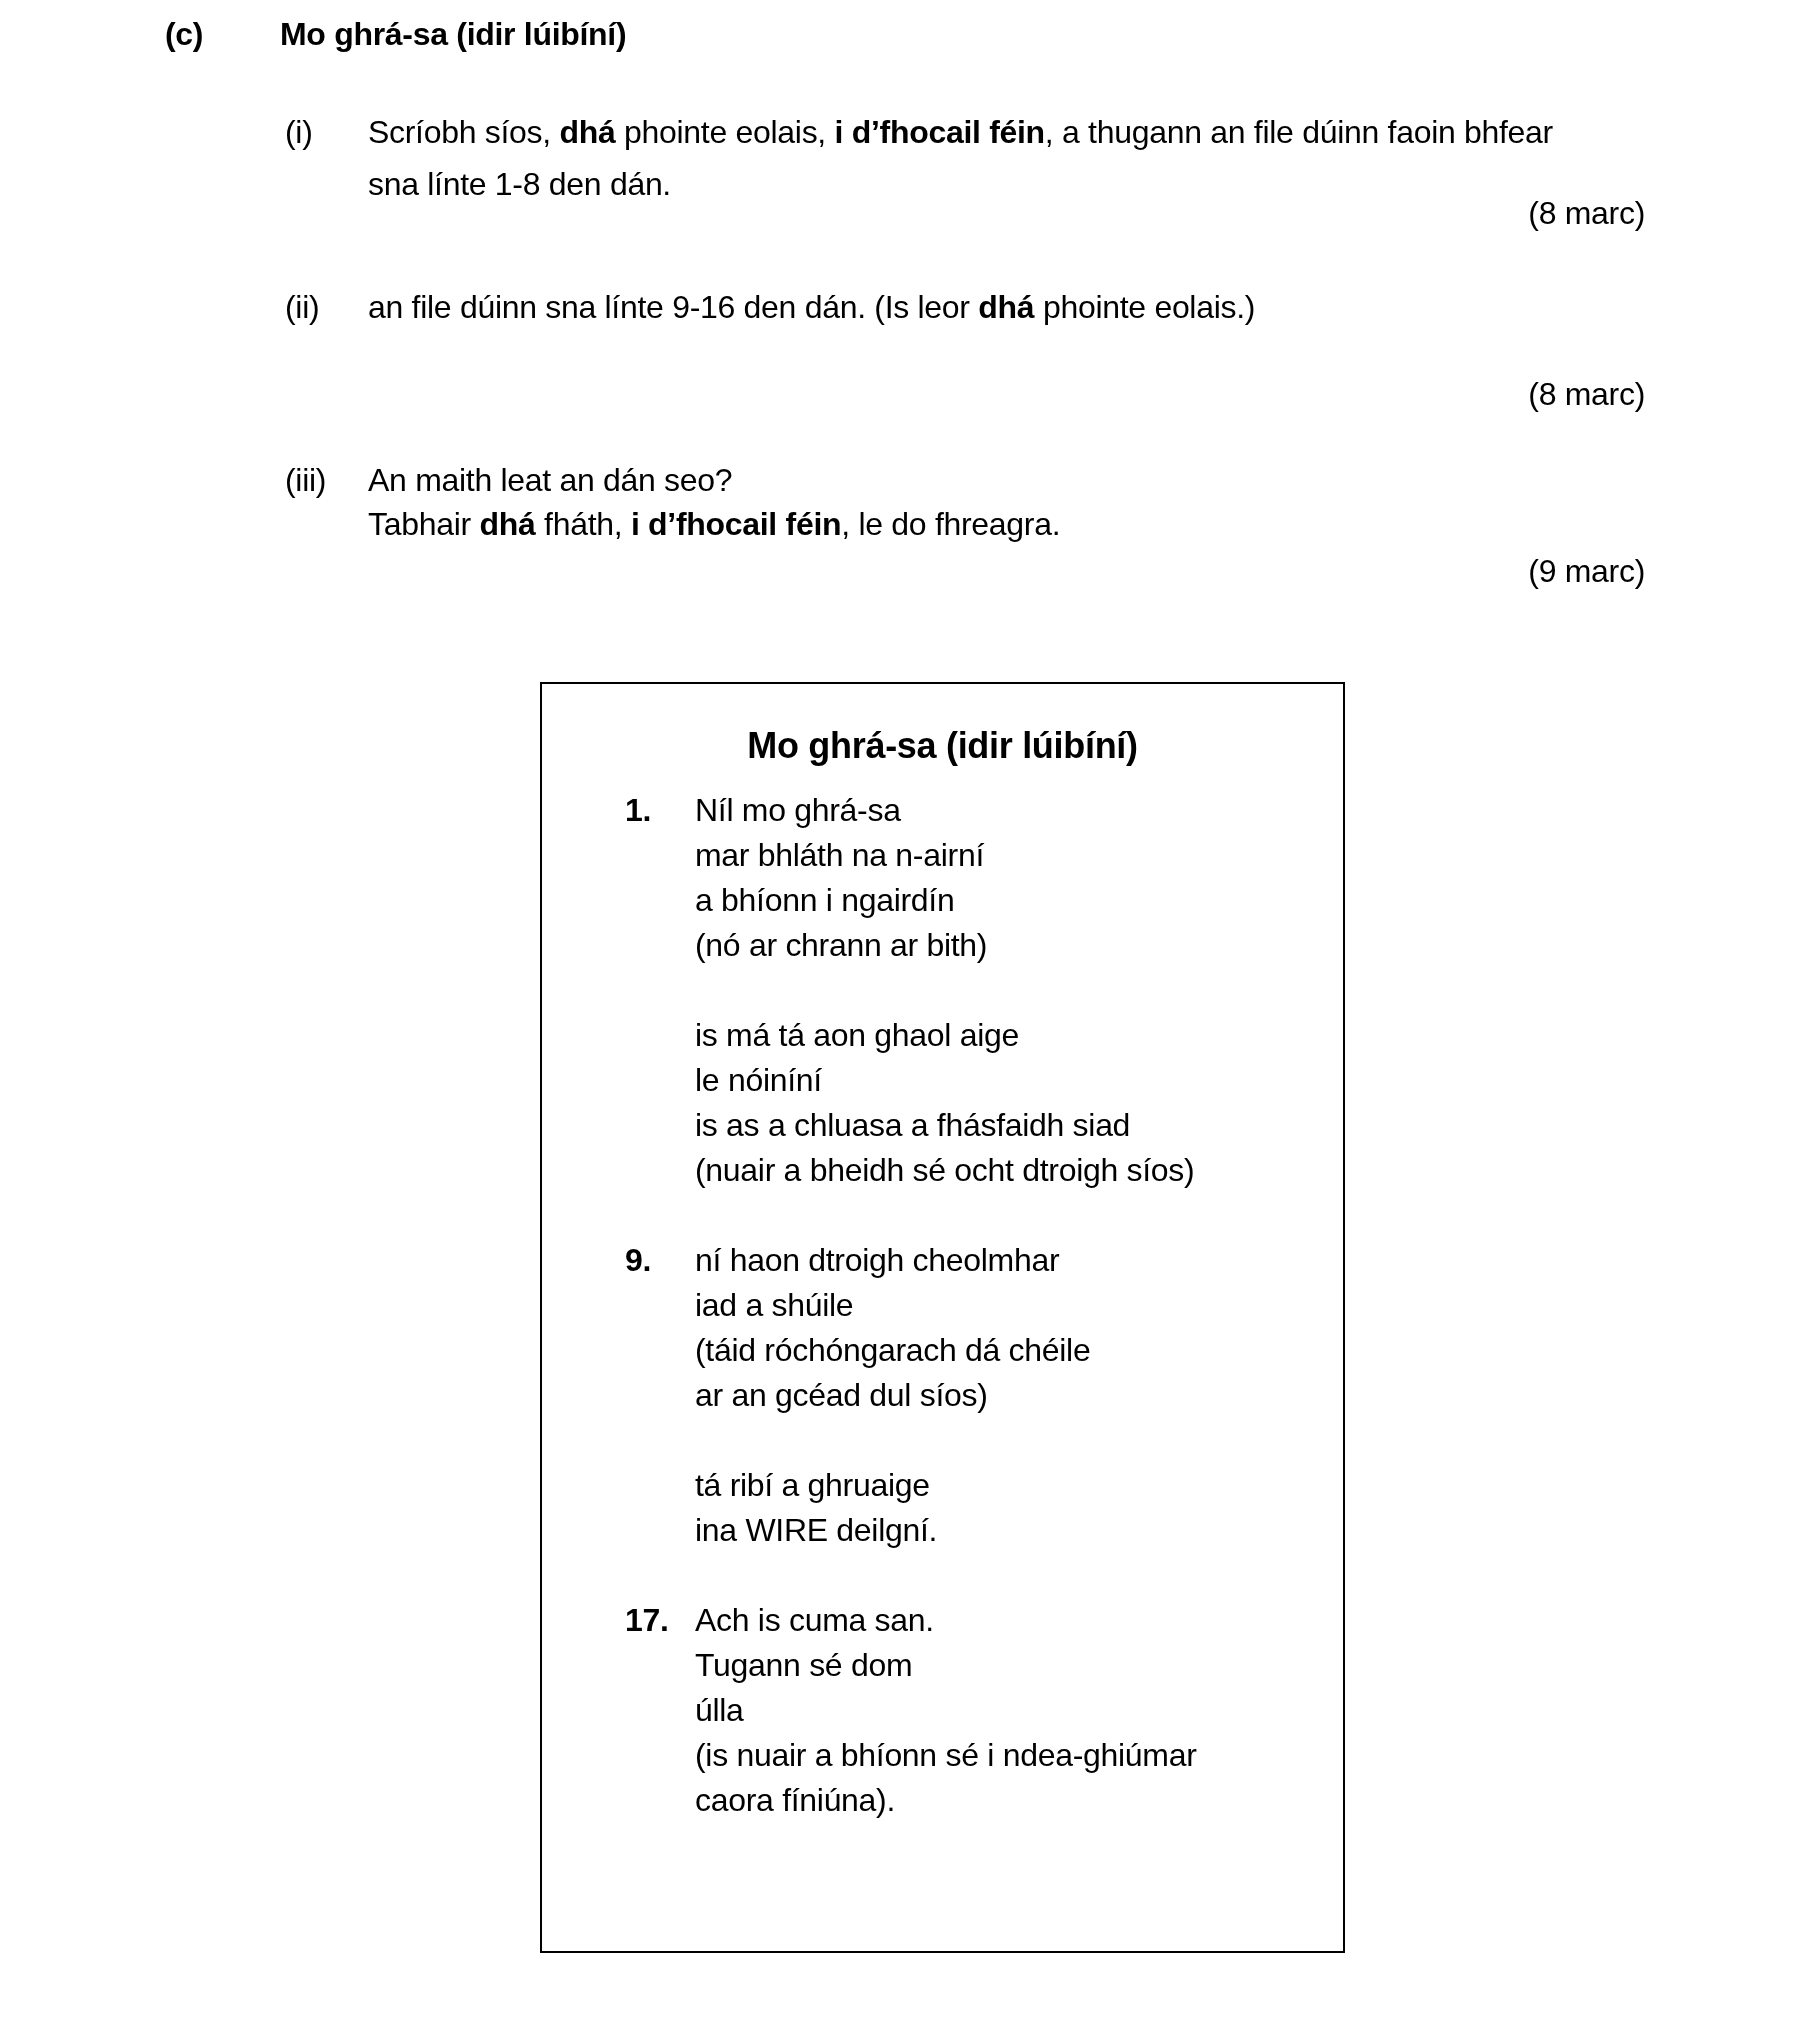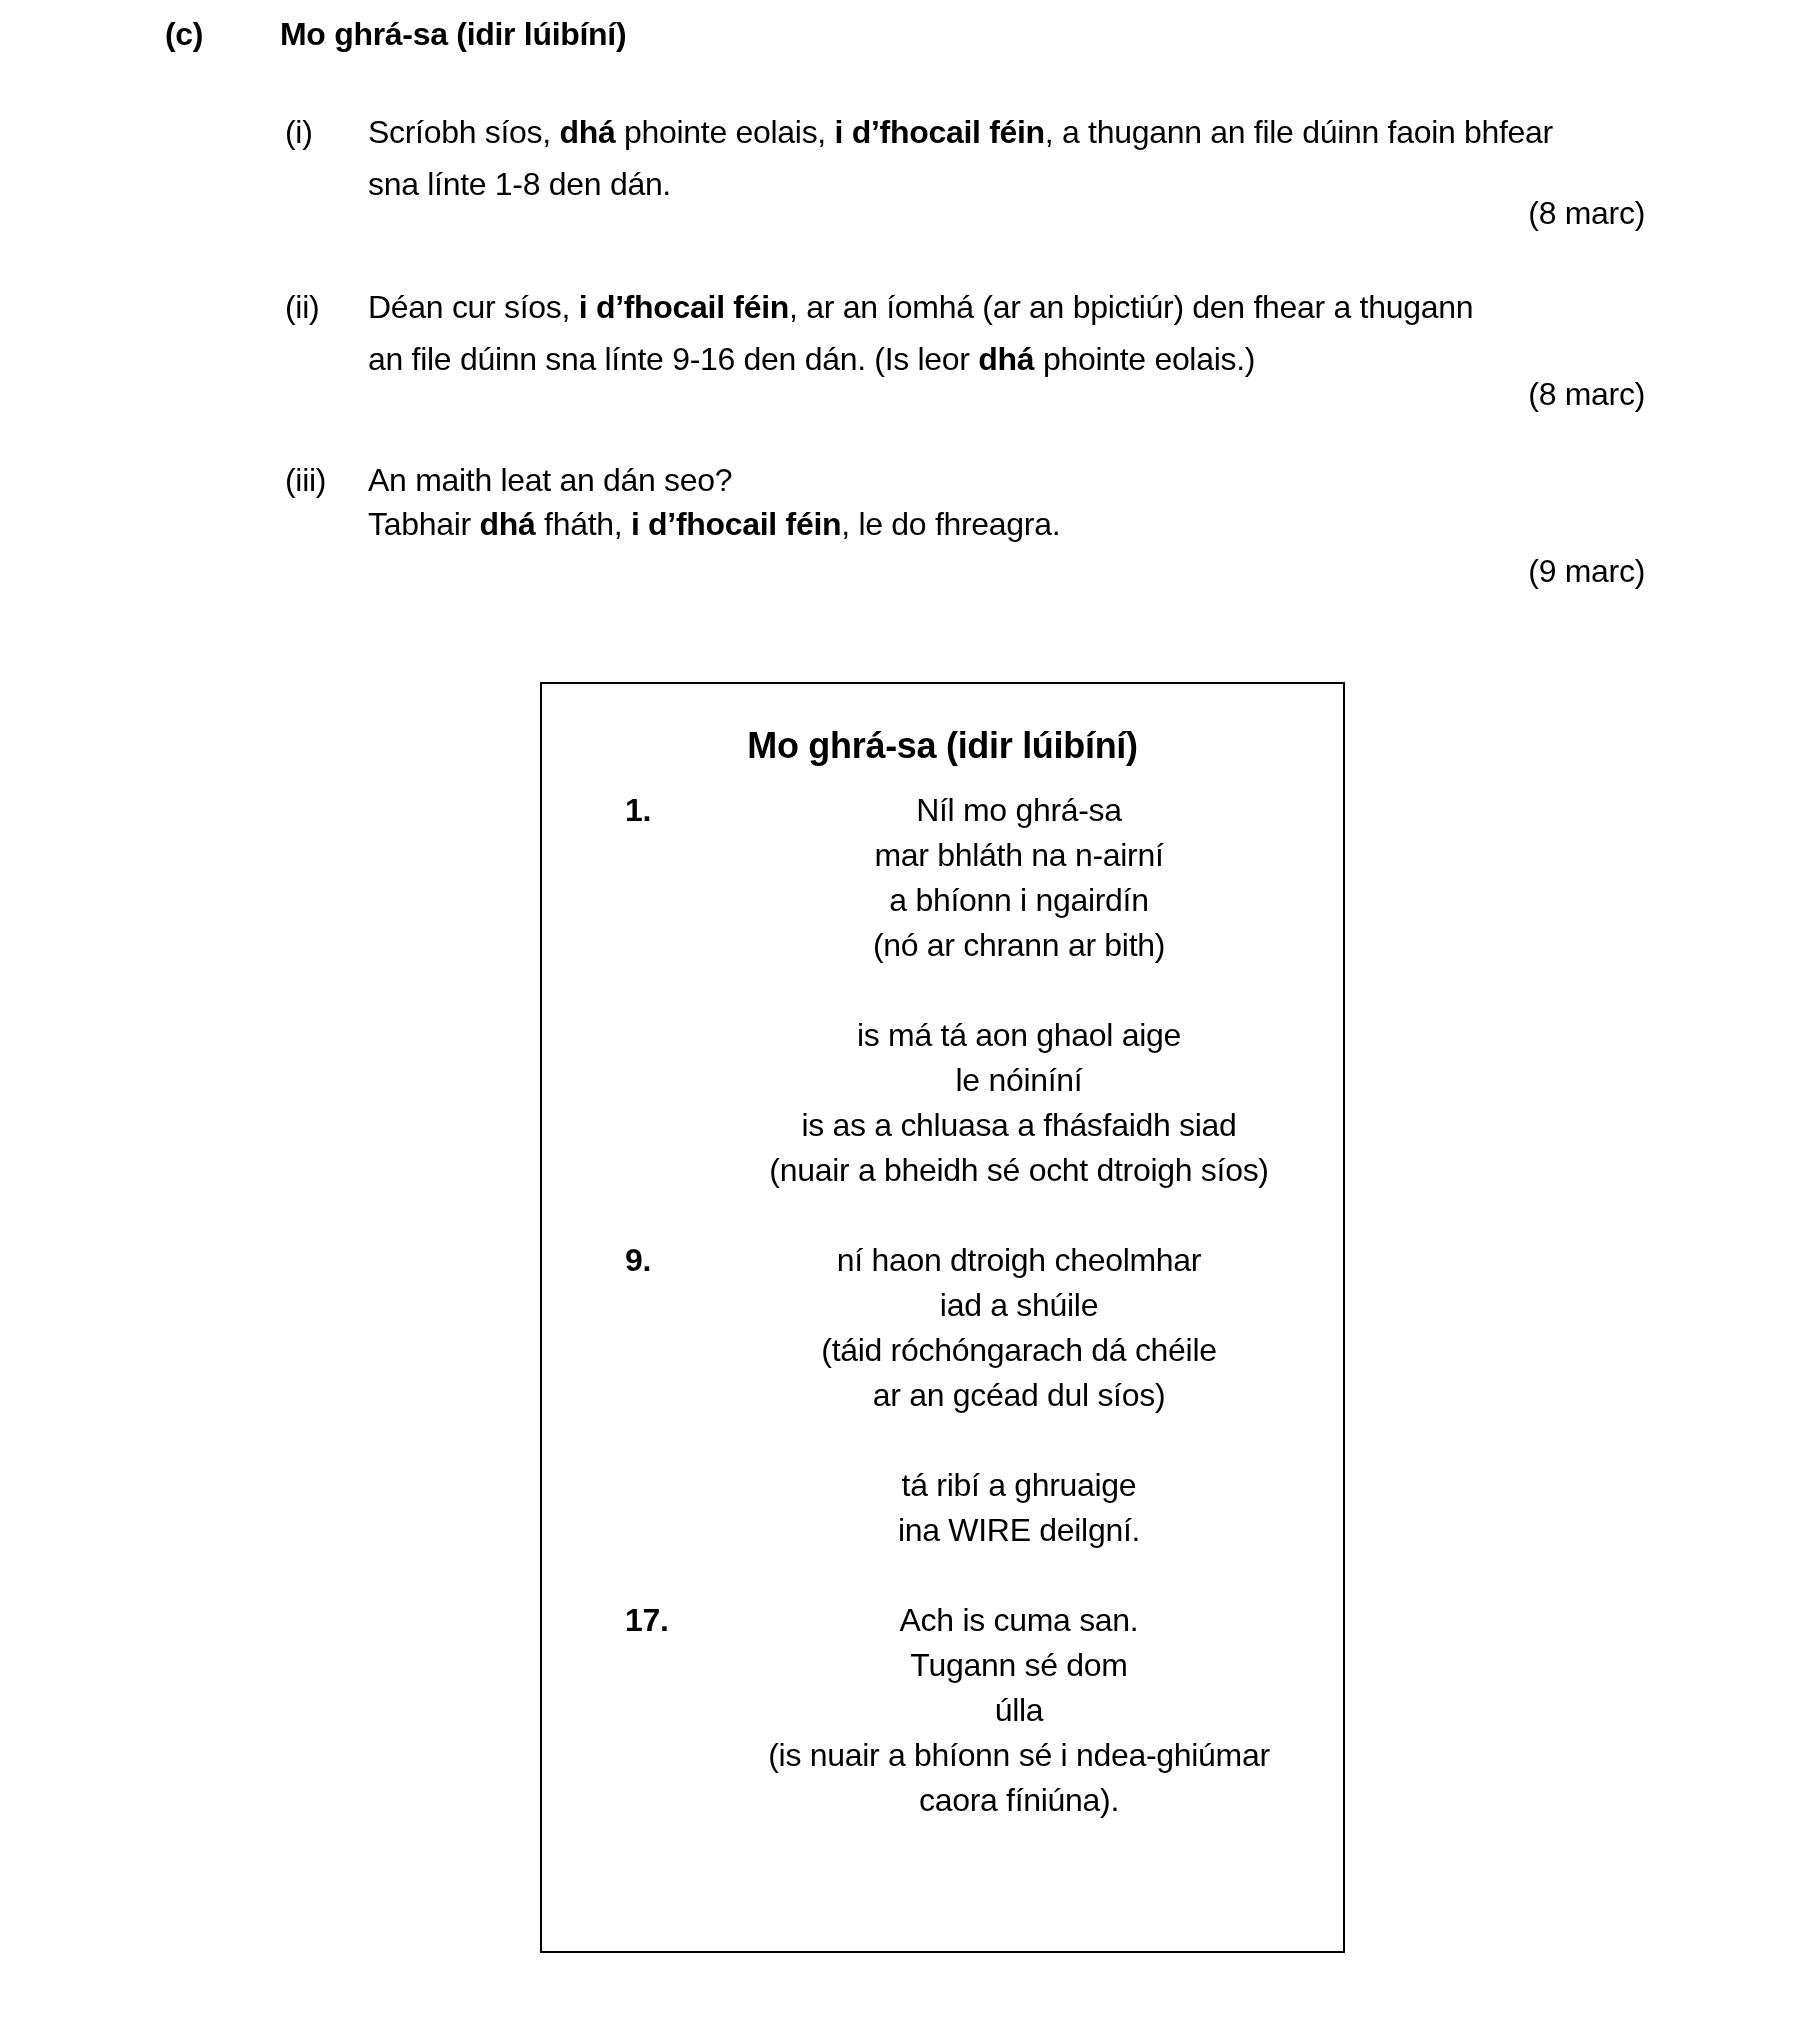--- a/index.html
+++ b/index.html
@@ -99,21 +99,20 @@
     position: absolute;
     left: 0;
     top: 0;
     font-weight: 700;
     line-height: 45px;
   }
   .poem-line {
     line-height: 45px;
     white-space: nowrap;
     min-height: 45px;
-    text-align: center;
   }
 </style>
 </head>
 <body>
 
 <div class="page">
 
   <span class="head-label">(c)</span>
   <span class="head-title">Mo ghrá-sa (idir lúibíní)</span>
 
@@ -122,21 +121,20 @@
     <div class="q-text">
       <div class="q-line"><span class="seg">Scríobh síos, </span><span class="seg b">dhá</span><span class="seg"> phointe eolais, </span><span class="seg b">i d’fhocail féin</span><span class="seg">, a thugann an file dúinn faoin bhfear</span></div>
       <div class="q-line"><span class="seg">sna línte 1-8 den dán.</span></div>
     </div>
   </div>
   <div class="marks" style="top:187px">(8 marc)</div>
 
   <div class="q" style="top:281px">
     <span class="q-label">(ii)</span>
     <div class="q-text">
-      <div class="q-line"><span class="seg">Déan cur síos, </span><span class="seg b">i d’fhocail féin</span><span class="seg">, ar an íomhá (ar an bpictiúr) den fhear a thugann</span></div>
       <div class="q-line"><span class="seg">an file dúinn sna línte 9-16 den dán. (Is leor </span><span class="seg b">dhá</span><span class="seg"> phointe eolais.)</span></div>
     </div>
   </div>
   <div class="marks" style="top:368px">(8 marc)</div>
 
   <div class="q q-tight" style="top:458px">
     <span class="q-label">(iii)</span>
     <div class="q-text">
       <div class="q-line"><span class="seg">An maith leat an dán seo?</span></div>
       <div class="q-line"><span class="seg">Tabhair </span><span class="seg b">dhá</span><span class="seg"> fháth, </span><span class="seg b">i d’fhocail féin</span><span class="seg">, le do fhreagra.</span></div>

